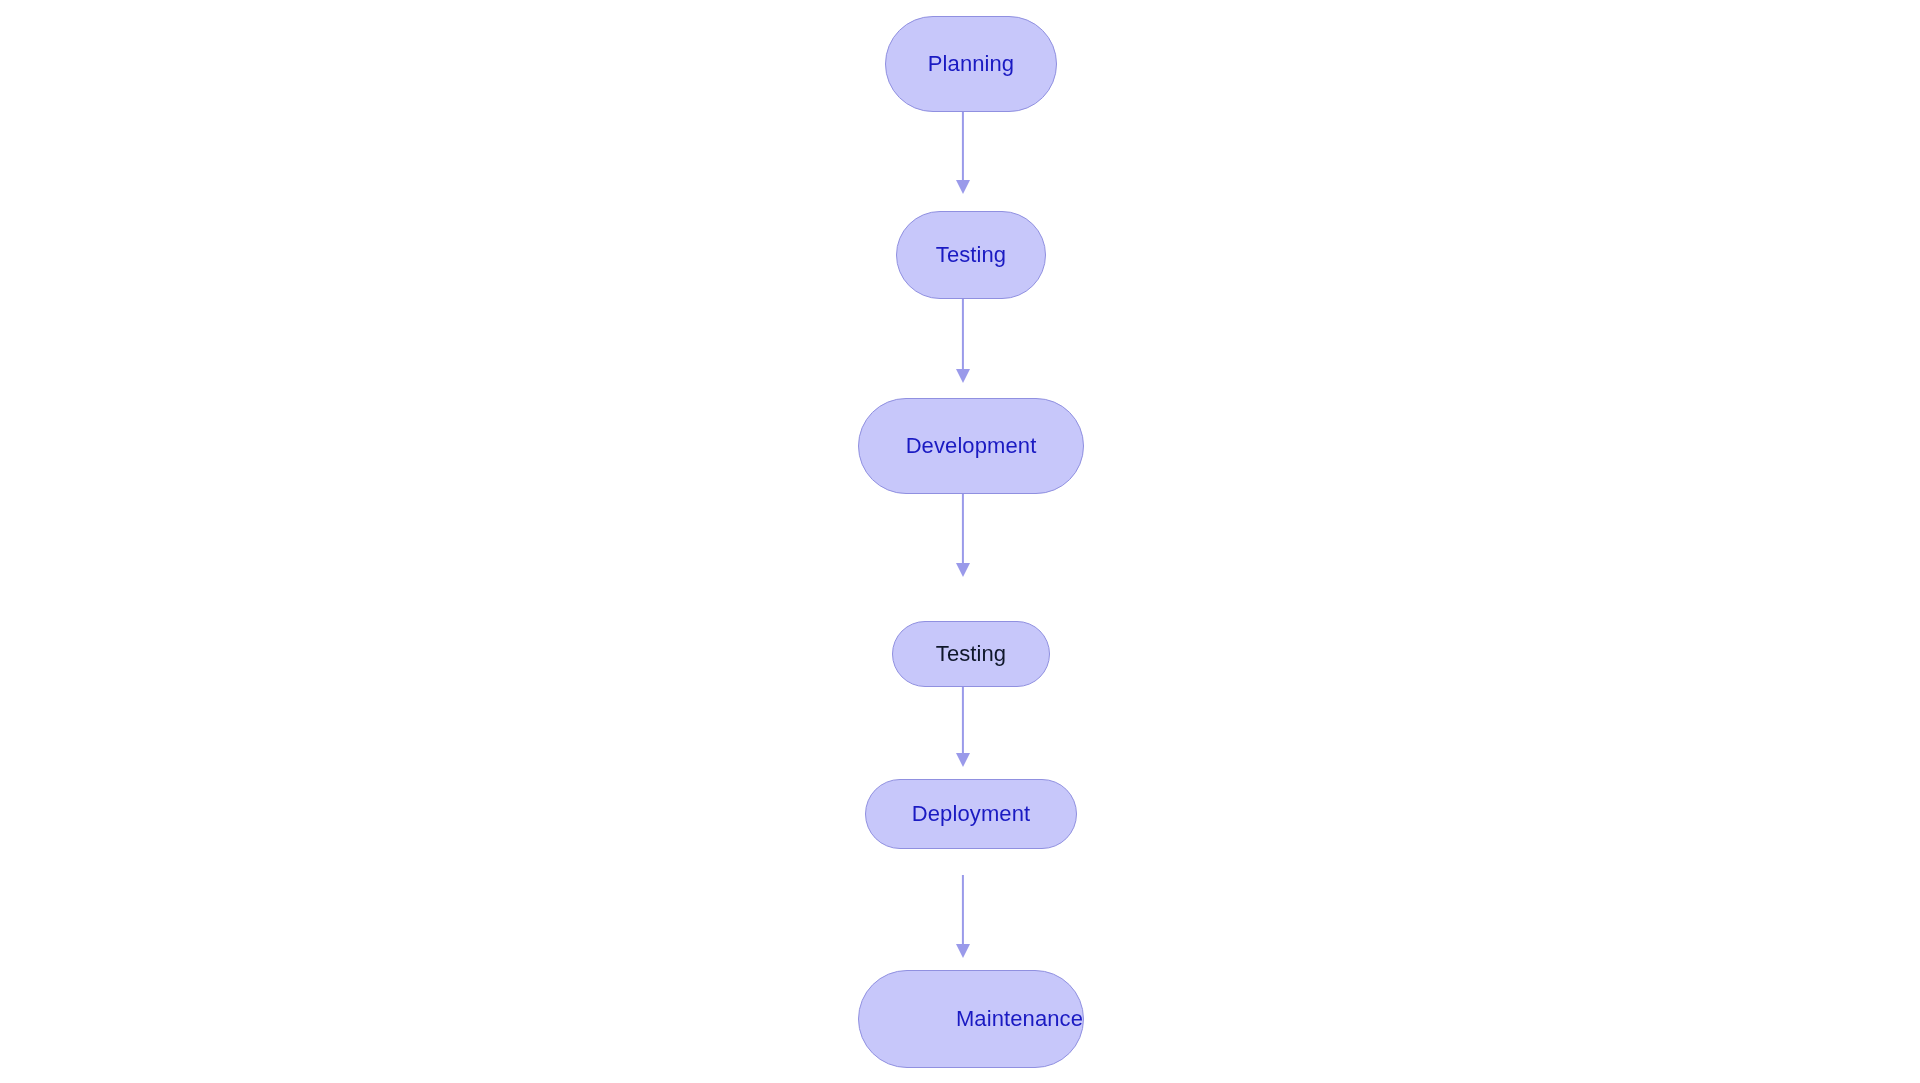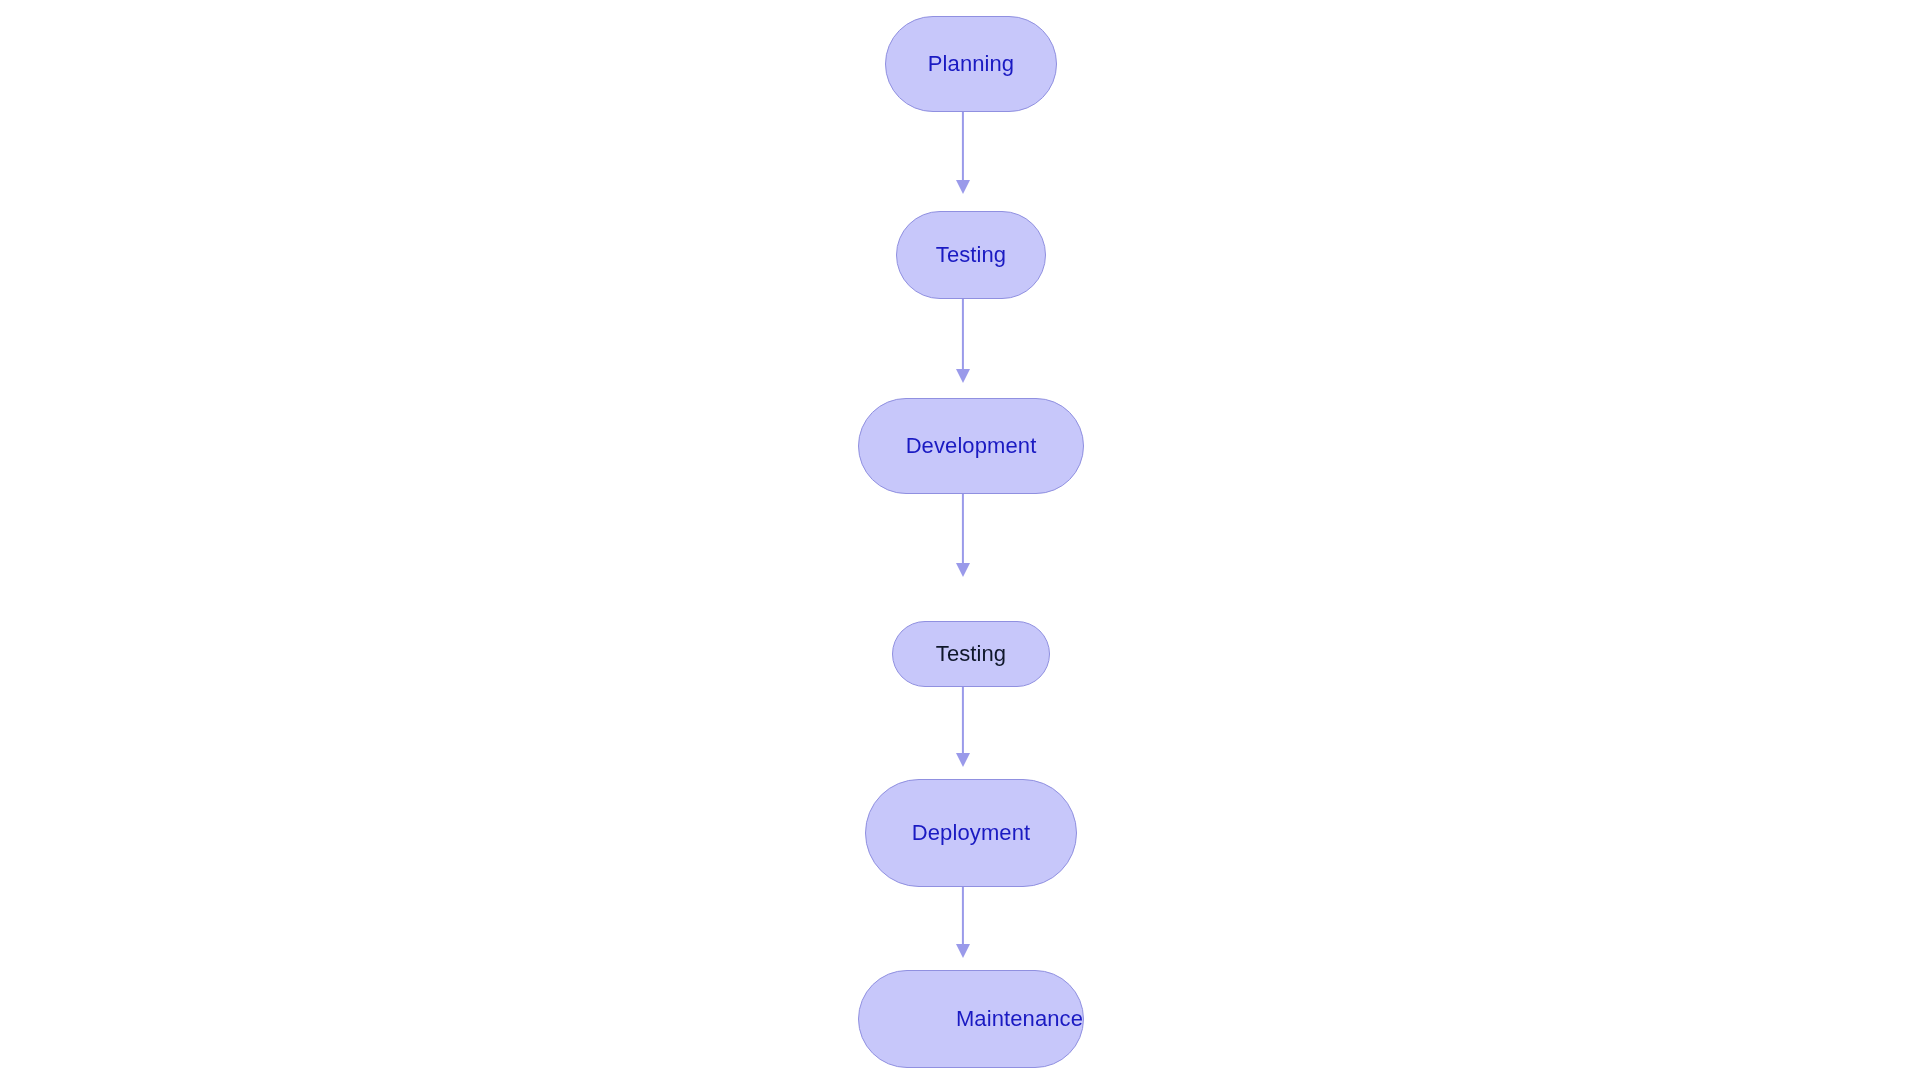--- a/index.html
+++ b/index.html
@@ -123,21 +123,21 @@
     </div>
     <div class="flow-node" style="width: 150px; height: 88px; top: 211px; background: rgb(199, 199, 250); border-color: rgb(144, 144, 224); color: rgb(26, 26, 194);">
       <span class="node-label">Testing</span>
     </div>
     <div class="flow-node" style="width: 226px; height: 96px; top: 398px; background: rgb(199, 199, 250); border-color: rgb(144, 144, 224); color: rgb(26, 26, 194);">
       <span class="node-label">Development</span>
     </div>
     <div class="flow-node" style="width: 158px; height: 66px; top: 591px; background: rgb(199, 199, 250); border-color: rgb(144, 144, 224); color: #0f172a; margin-top: 30px;">
       <span class="node-label">Testing</span>
     </div>
-    <div class="flow-node" style="width: 212px; height: 108px; top: 779px; background: rgb(199, 199, 250); border-color: rgb(144, 144, 224); color: rgb(26, 26, 194);">
+    <div class="flow-node" style="width: 212px; height: 70px; top: 779px; background: rgb(199, 199, 250); border-color: rgb(144, 144, 224); color: rgb(26, 26, 194);">
       <span class="node-label">Deployment</span>
     </div>
     <div class="flow-node" style="width: 226px; height: 98px; top: 970px; background: rgb(199, 199, 250); border-color: rgb(144, 144, 224); color: rgb(26, 26, 194); justify-content: flex-end;">
       <span class="node-label">Maintenance</span>
     </div>
   </div>
 
 </div>
 
 </body></html>

